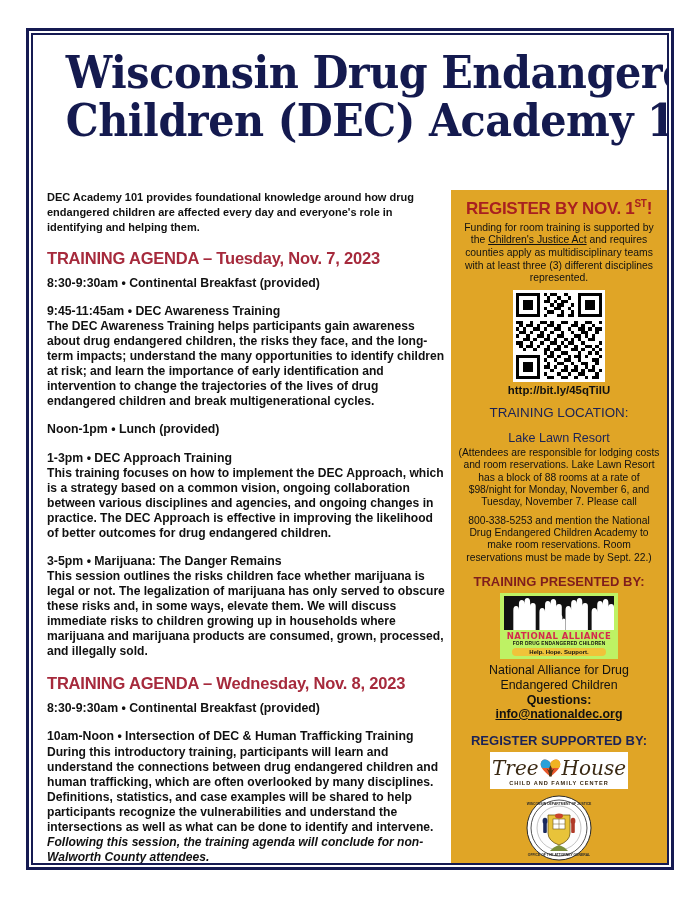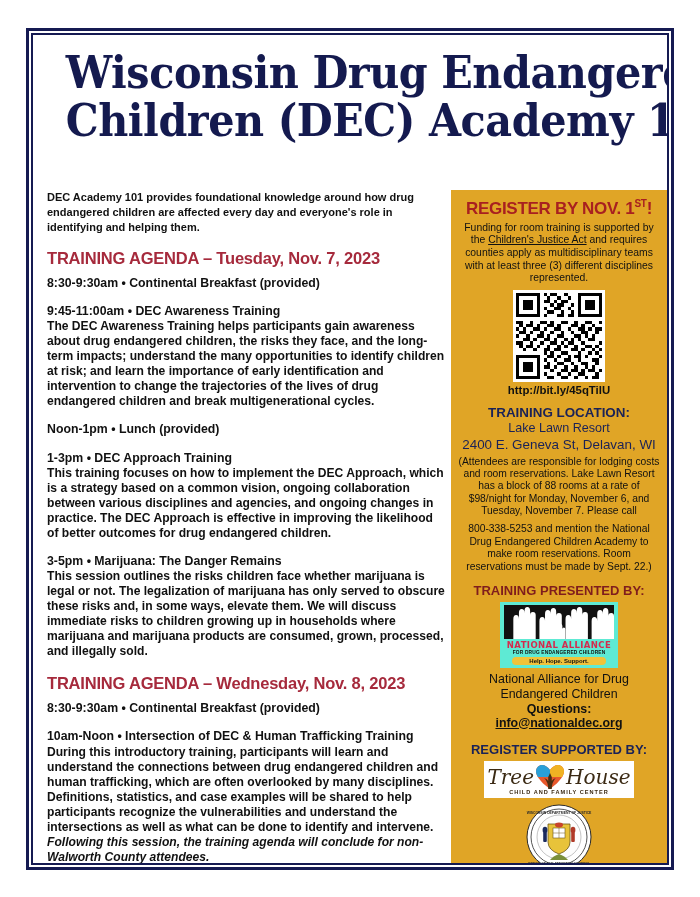--- a/index.html
+++ b/index.html
@@ -117,23 +117,23 @@
     padding: 3px;
     display: block;
   }
   .qr-url {
     font-size: 11.4px;
     font-weight: bold;
     margin: 1px 0 9px 0;
   }
   .loc-head {
     font-size: 13.4px;
-    font-weight: bold;
+    font-weight: normal;
     color: #1a2257;
-    margin: 0 0 1px 0;
+    margin: 0 0 11px 0;
   }
   .loc-name {
     font-size: 12.6px;
     color: #1a2257;
     line-height: 1.18;
     margin: 0 0 1px 0;
   }
   .loc-addr {
     font-size: 13.4px;
     color: #1a2257;
@@ -151,21 +151,21 @@
     margin: 0 0 10px 0;
   }
   .presented {
     font-size: 13px;
     font-weight: bold;
     color: #7f1d1d;
     margin: 0 0 4px 0;
   }
   .logo-nadec {
     width: 118px;
-    background: #5eead4;
+    background: #bef264;
     margin: 0 auto 4px auto;
     padding: 3px 4px 3px 4px;
     box-sizing: border-box;
   }
   .hands-panel {
     background: #111111;
     height: 34px;
     position: relative;
     overflow: hidden;
   }
@@ -209,21 +209,21 @@
     text-decoration: underline;
     margin: 0 0 12px 0;
   }
   .supported {
     font-size: 13px;
     font-weight: bold;
     color: #1a2257;
     margin: 0 0 4px 0;
   }
   .logo-tree {
-    width: 150px;
+    width: 138px;
     background: #ffffff;
     margin: 0 auto;
     padding: 3px 2px;
     box-sizing: border-box;
   }
   .tree-row {
     display: flex;
     align-items: center;
     justify-content: center;
     gap: 1px;
@@ -261,21 +261,21 @@
 
         <p class="intro">DEC Academy 101 provides foundational knowledge around how drug endangered children are affected every day and everyone's role in identifying and helping them.</p>
 
         <div class="agenda-head">TRAINING AGENDA – Tuesday, Nov. 7, 2023</div>
 
         <div class="sess gap-md">
           <div class="sess-title">8:30-9:30am • Continental Breakfast (provided)</div>
         </div>
 
         <div class="sess gap-md">
-          <div class="sess-title">9:45-11:00am • DEC Awareness Training</div>
+          <div class="sess-title">9:45-11:45am • DEC Awareness Training</div>
           <div class="sess-body">The DEC Awareness Training helps participants gain awareness about drug endangered children, the risks they face, and the long-term impacts; understand the many opportunities to identify children at risk; and learn the importance of early identification and intervention to change the trajectories of the lives of drug endangered children and break multigenerational cycles.</div>
         </div>
 
         <div class="sess gap-md">
           <div class="sess-title">Noon-1pm • Lunch (provided)</div>
         </div>
 
         <div class="sess gap-md">
           <div class="sess-title">1-3pm • DEC Approach Training</div>
           <div class="sess-body">This training focuses on how to implement the DEC Approach, which is a strategy based on a common vision, ongoing collaboration between various disciplines and agencies, and ongoing changes in practice. The DEC Approach is effective in improving the likelihood of better outcomes for drug endangered children.</div>
@@ -468,21 +468,20 @@
               <rect x="20" y="24" width="1" height="1"></rect>
                 <rect x="22" y="24" width="2" height="1"></rect>
             </g>
           </svg>
         </div>
 
         <div class="qr-url">http://bit.ly/45qTilU</div>
 
         <div class="loc-head">TRAINING LOCATION:</div>
         <div class="loc-name">Lake Lawn Resort</div>
-        <div class="loc-addr">2400 E. Geneva St, Delavan, WI</div>
         <div class="loc-note">(Attendees are responsible for lodging costs and room reservations. Lake Lawn Resort has a block of 88 rooms at a rate of $98/night for Monday, November 6, and Tuesday, November 7. Please call</div>
         <div class="loc-note2">800-338-5253 and mention the National Drug Endangered Children Academy to make room reservations. Room reservations must be made by Sept. 22.)</div>
 
         <div class="presented">TRAINING PRESENTED BY:</div>
 
         <div class="logo-nadec">
           <div class="hands-panel">
             <svg viewBox="0 0 118 34" width="110" height="34" preserveAspectRatio="none">
               <rect width="118" height="34" fill="#111"></rect>
               <g fill="#fff">

